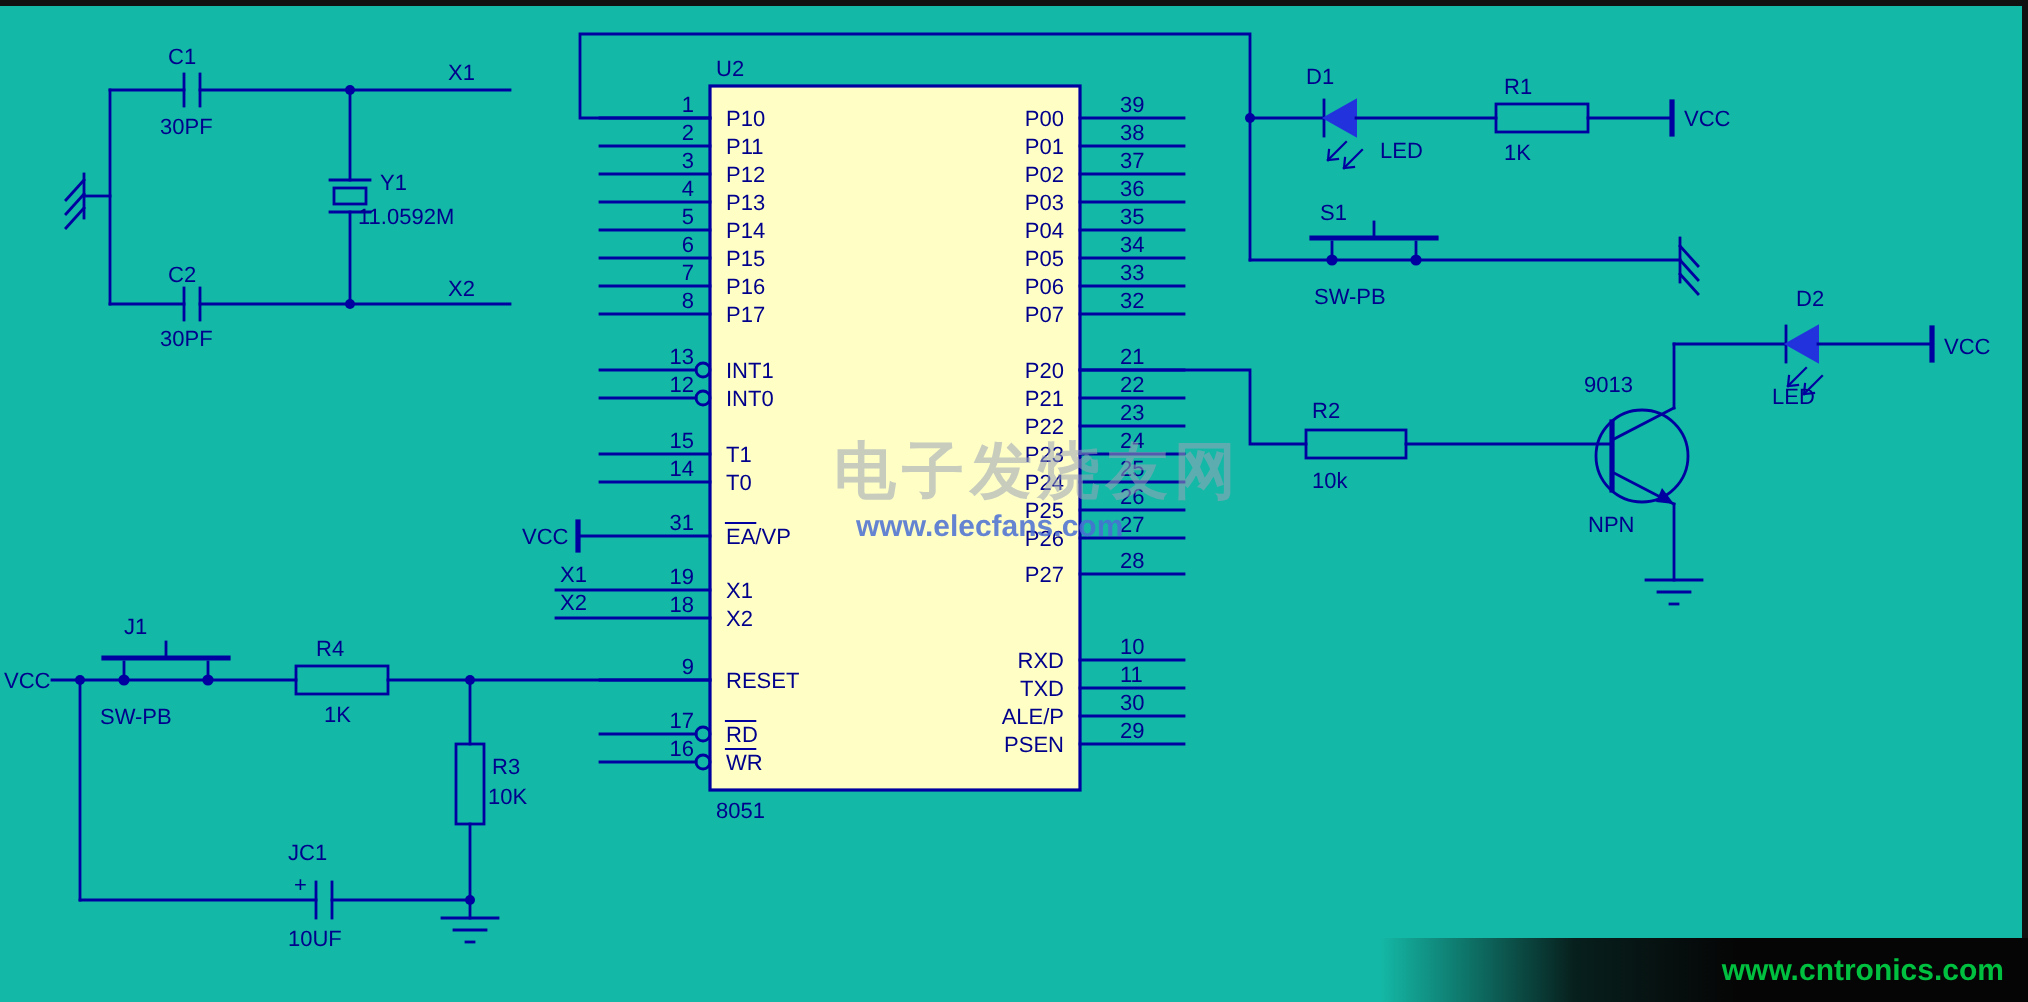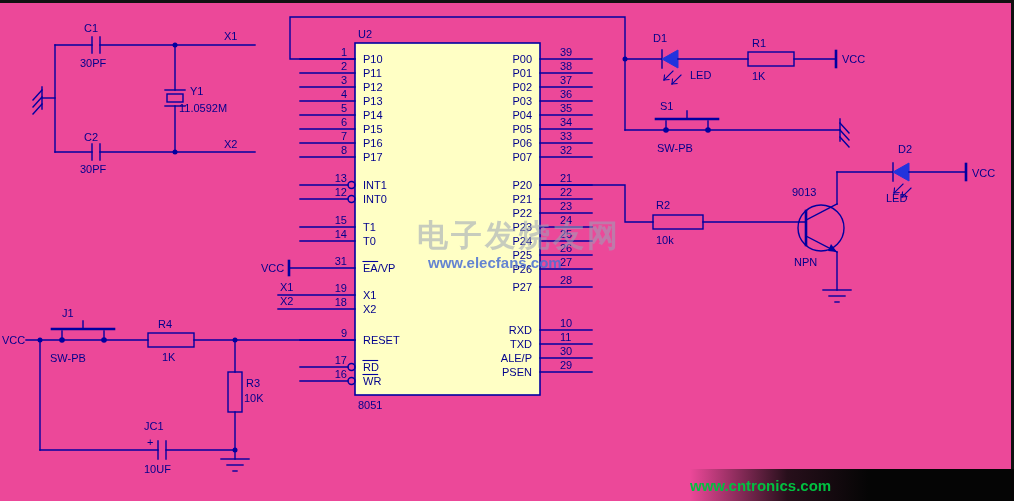--- a/index.html
+++ b/index.html
@@ -1,31 +1,31 @@
 <!DOCTYPE html>
 <html><head>
 <meta charset="utf-8">
 <style>
   html,body{margin:0;padding:0;background:#888}
-  .stage{position:relative;width:1014px;height:501px;background:#ec4899;font-family:"Liberation Sans",sans-serif;overflow:hidden}
+  .stage{position:relative;width:1014px;height:501px;background:#14b8a6;font-family:"Liberation Sans",sans-serif;overflow:hidden}
   .stage svg{position:absolute;left:0;top:0}
   .wire{stroke:#0000a0;stroke-width:1.4;fill:none;stroke-linecap:square}
   .thin{stroke-width:1.1}
   .thick{stroke-width:2.6}
   .sym{stroke:#0000a0;stroke-width:1.4;fill:none}
   .dot{fill:#0000a0;stroke:none}
   .led{fill:#2233dd;stroke:#2233dd;stroke-width:1}
   .arrow{fill:#0000a0;stroke:none}
   .txt{font:11px "Liberation Sans",sans-serif;fill:#00008c}
   .chipbody{fill:#ffffc5;stroke:#0000a0;stroke-width:1.6}
   .wm-cjk{font:bold 31px "Liberation Sans",sans-serif;fill:#9aa4b8;opacity:.55;letter-spacing:3px}
   .wm-url{font:bold 15px "Liberation Sans",sans-serif;fill:#4a6fd4;opacity:.85}
   .footer-band{position:absolute;left:690px;top:469px;width:324px;height:32px;
     background:linear-gradient(to right, rgba(5,5,5,0) 0%, rgba(5,5,5,.85) 30%, #050505 55%);
-    display:flex;align-items:center;padding-right:12px;box-sizing:border-box}
+    display:flex;align-items:center;justify-content:flex-end;padding-right:12px;box-sizing:border-box}
   .footer-band span{color:#00c040;font:bold 15px "Liberation Sans",sans-serif}
 </style>
 </head>
 <body>
 
 <div class="stage">
 <svg width="1014" height="501" viewBox="0 0 1014 501">
 
   <g>
     <rect x="0" y="0" width="1014" height="3" fill="#111"></rect>

